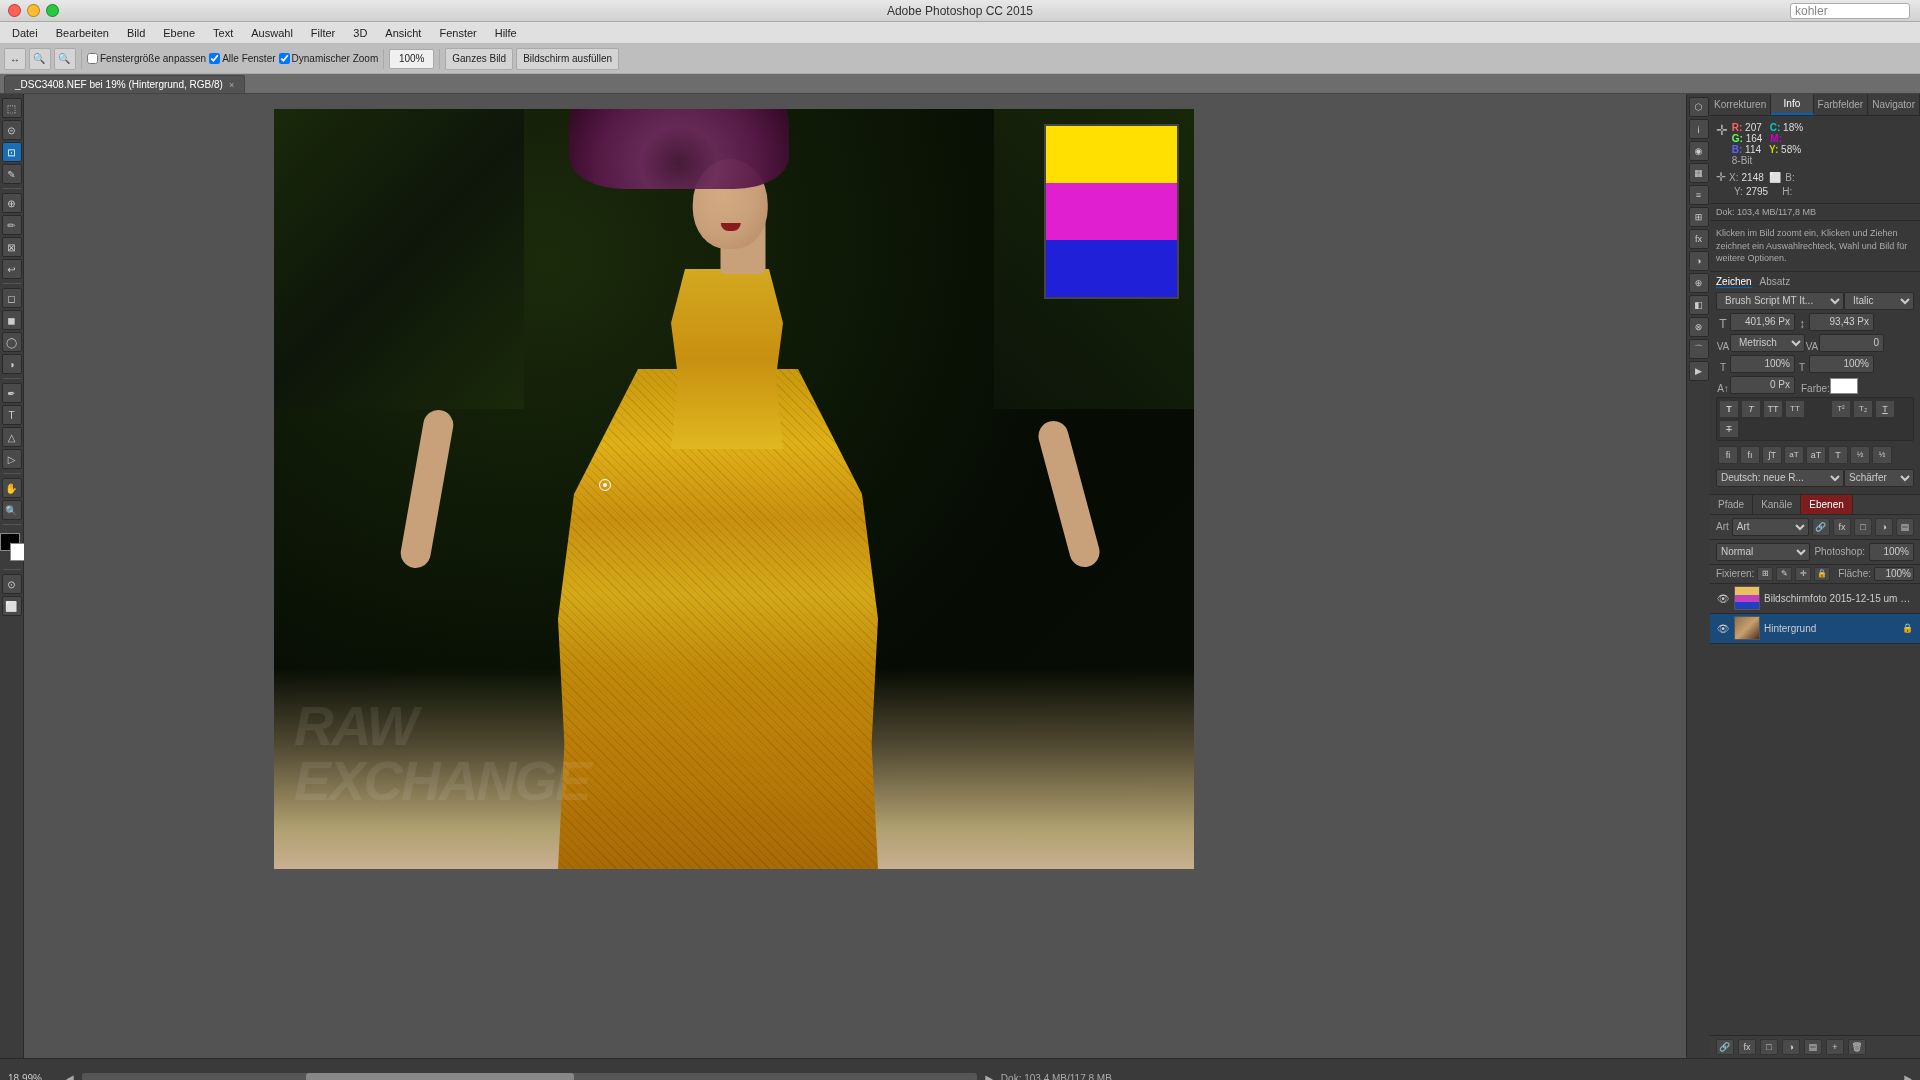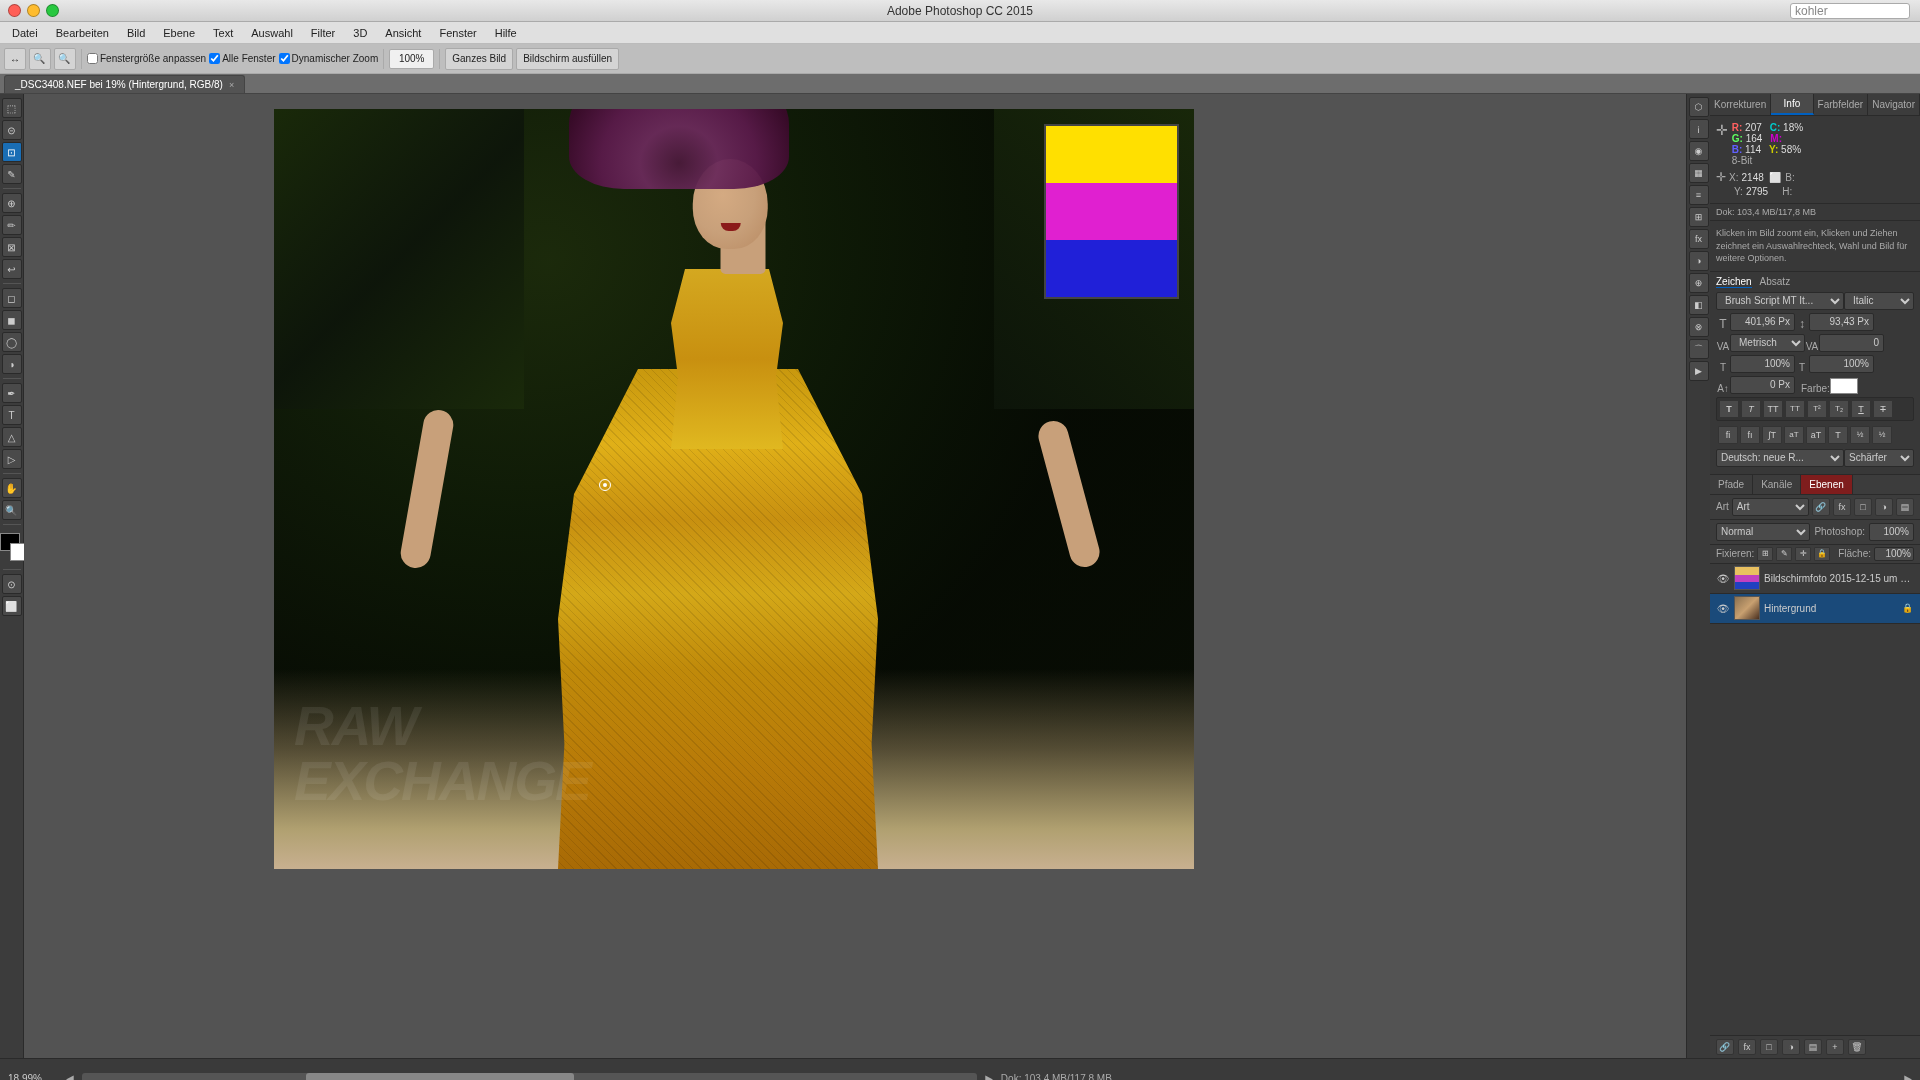--- a/index.html
+++ b/index.html
@@ -962,21 +962,21 @@
         <input class="char-input" type="text" value="0 Px" style="">
         <span style="font-size:10px; color:#aaa; margin-left:6px;">Farbe:</span>
         <div class="color-swatch-small"></div>
       </div>
 
       <div class="char-buttons">
         <div class="char-fmtbtn" style="font-weight:bold;">T</div>
         <div class="char-fmtbtn" style="font-style:italic;">T</div>
         <div class="char-fmtbtn">TT</div>
         <div class="char-fmtbtn" style="font-size:8px;">TT</div>
-        <div class="char-fmtbtn" style="font-size:8px;">T²</div>
+        <div class="char-fmtbtn" style="font-size:8px;margin-left:24px;">T²</div>
         <div class="char-fmtbtn" style="font-size:8px;">T₂</div>
         <div class="char-fmtbtn" style="text-decoration:underline;">T</div>
         <div class="char-fmtbtn" style="text-decoration:line-through;">T</div>
       </div>
 
       <div class="char-buttons" style="background:transparent; border:none;">
         <div class="char-fmtbtn">fi</div>
         <div class="char-fmtbtn">fı</div>
         <div class="char-fmtbtn">∫T</div>
         <div class="char-fmtbtn" style="font-size:8px;">aT</div>

